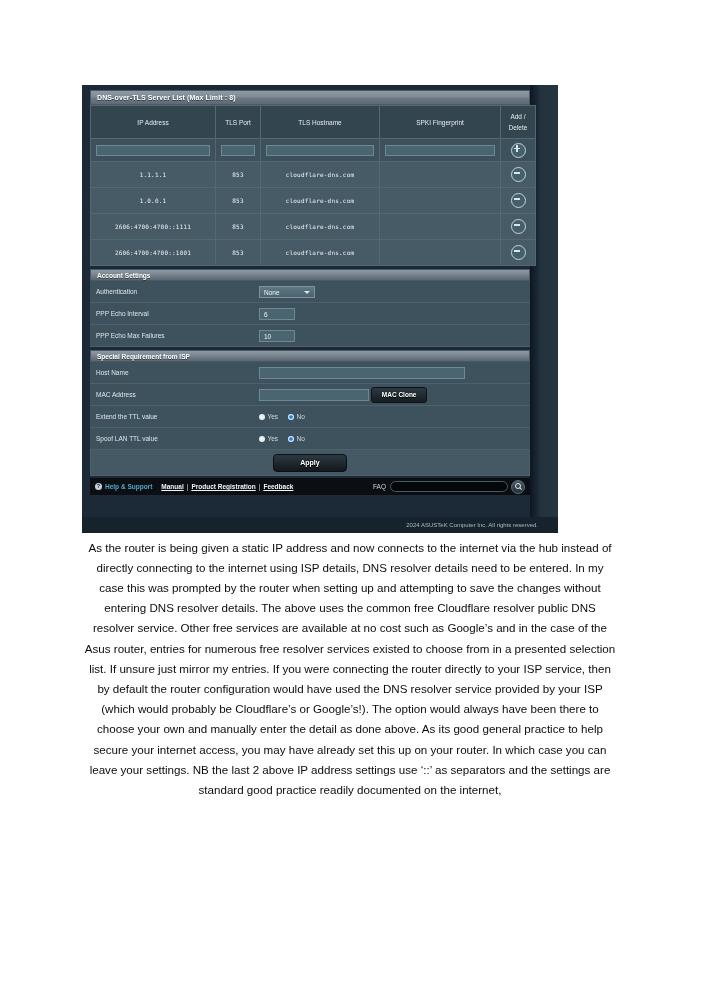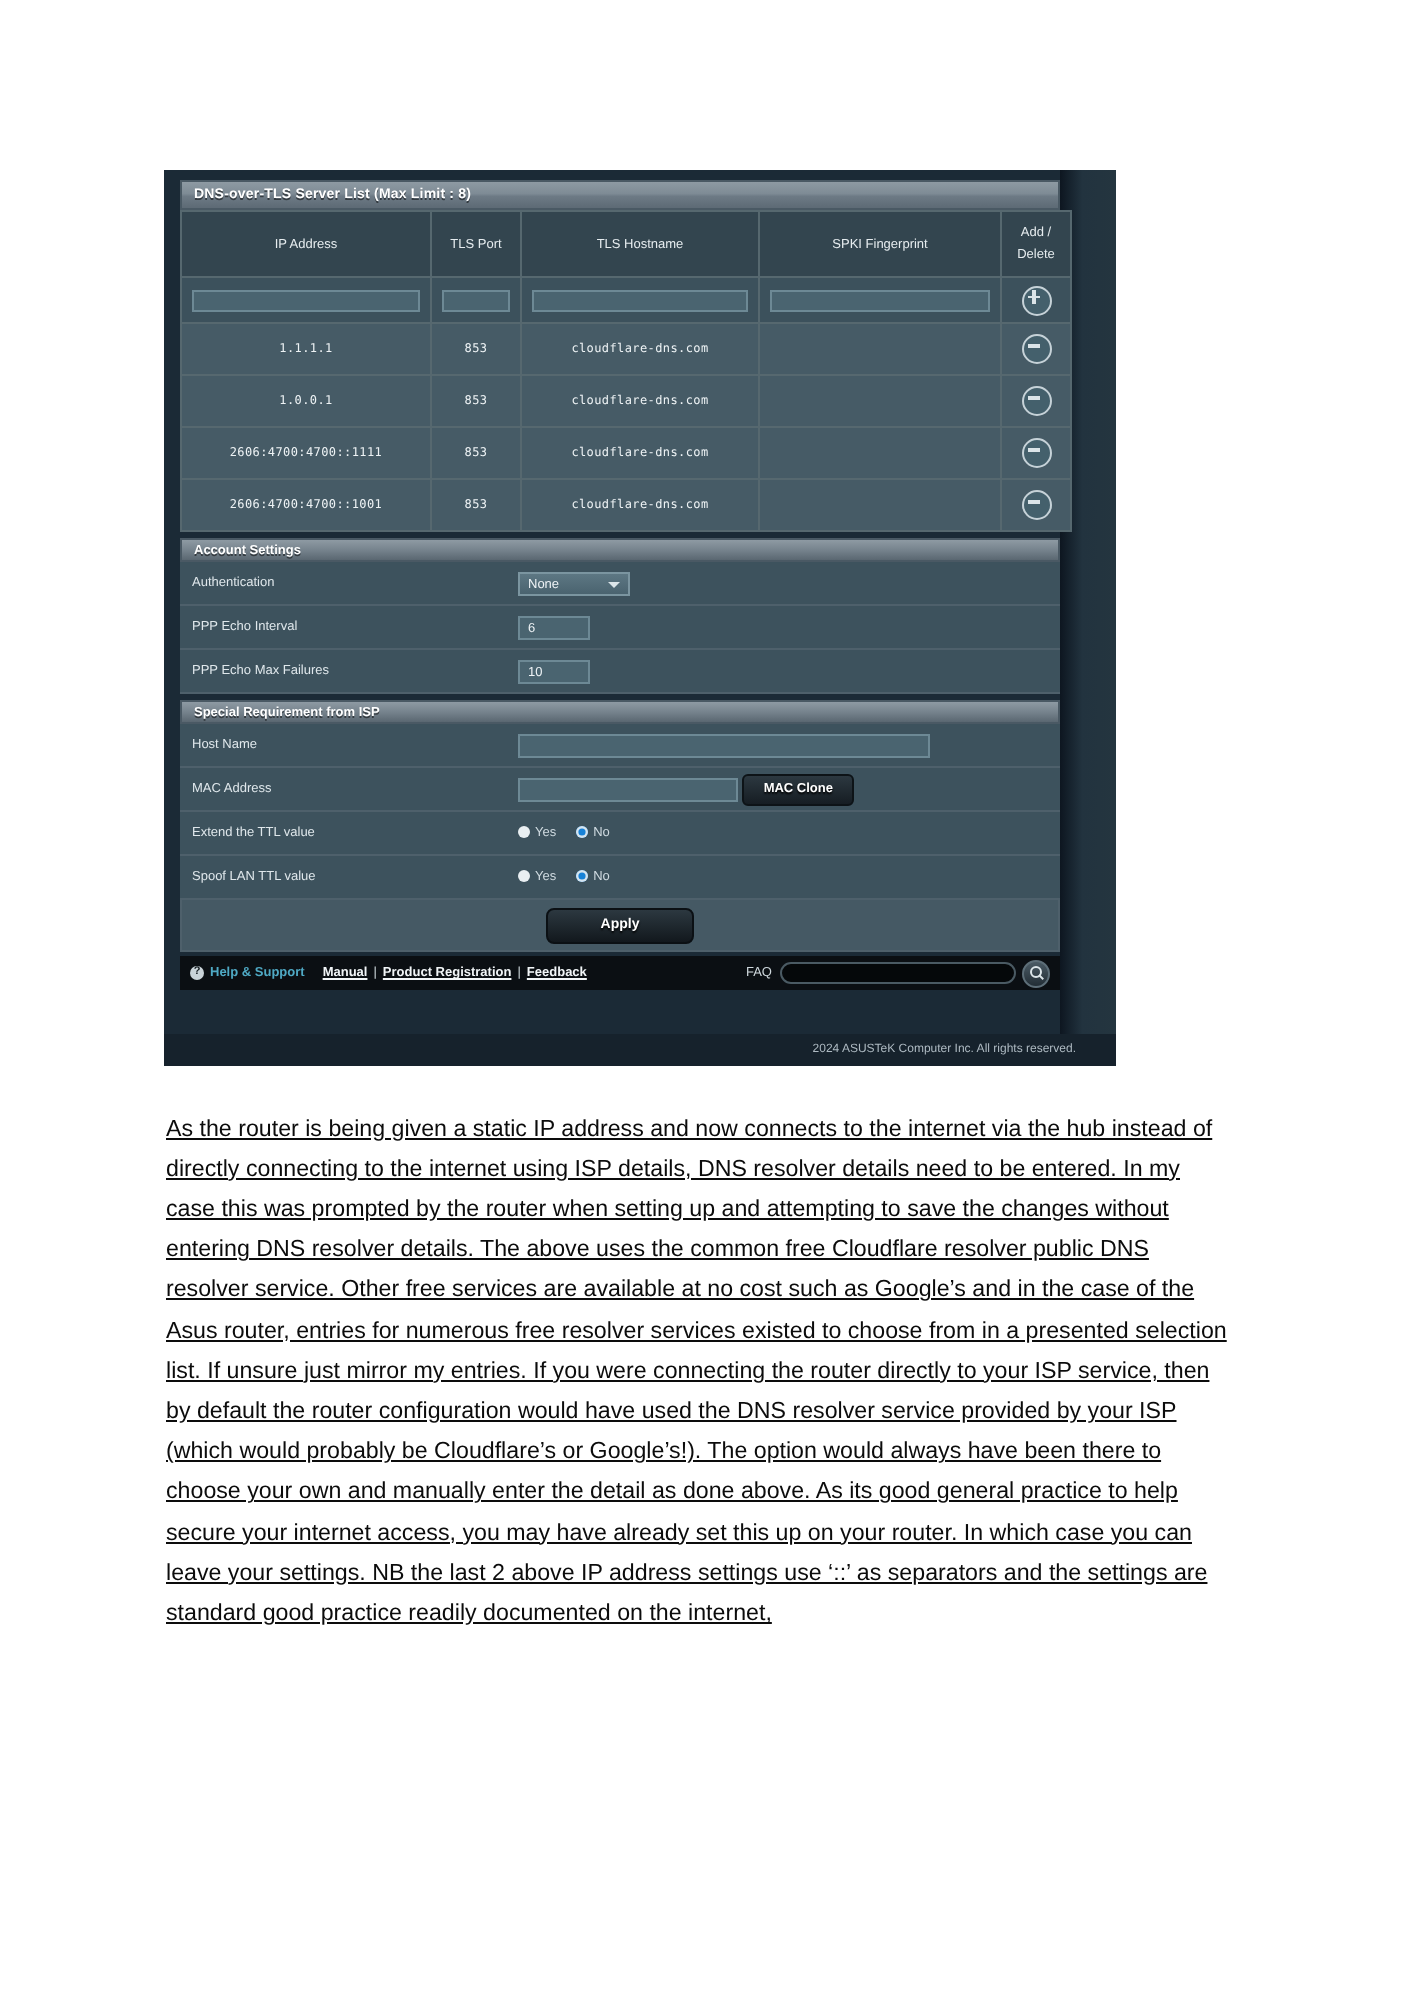--- a/index.html
+++ b/index.html
@@ -328,28 +328,27 @@
     justify-content: flex-end;
     padding-right: 20px;
     box-sizing: border-box;
   }
   .copy-bar span { font-size: 6px; color: #aebac2; }
 
   
   .article {
     position: absolute;
     left: 83px;
-    top: 543px;
+    top: 526px;
     width: 534px;
     font-size: 11.6px;
     line-height: 20.2px;
     color: #0c0c0c;
-    text-align: left;
+    text-align: center;
     font-family: "Liberation Sans", sans-serif;
-    text-decoration: underline;
   }
 </style>
 </head>
 <body>
 
 <div class="shot">
   <div class="shot-gutter"></div>
 
   <div class="shot-inner">
 

